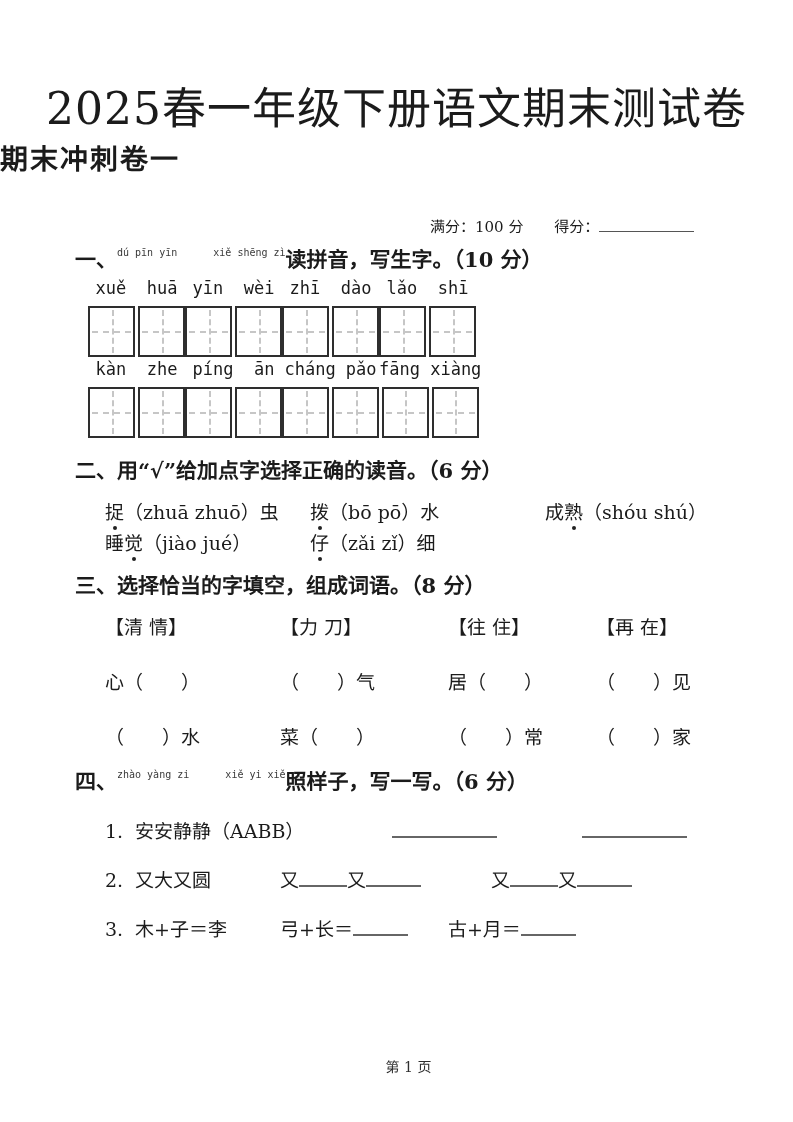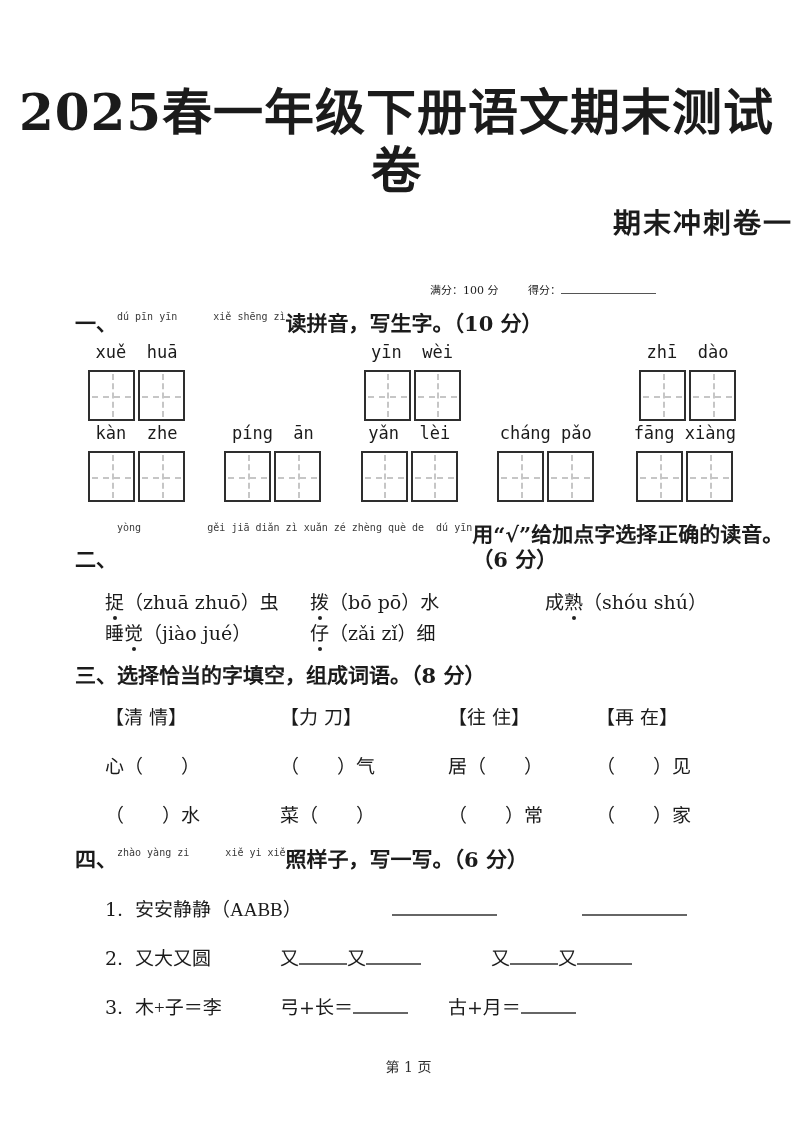--- a/index.html
+++ b/index.html
@@ -9,36 +9,36 @@
     margin:0 auto;
     background:#ffffff;
     font-family:"DejaVu Serif","Liberation Serif",serif;
     color:#1b1b1b;
     overflow:hidden;
     box-sizing:border-box;
   }
   .doc-title {
     padding-top:84px;
     text-align:center;
-    font-size:50px;
-    font-weight:700;
+    font-size:44px;
+    font-weight:400;
     letter-spacing:1px;
     line-height:1.15;
   }
   .doc-subtitle {
     margin-top:2px;
-    text-align:right;
+    text-align:left;
     font-size:28px;
     font-weight:800;
     letter-spacing:2px;
   }
   .score-line {
     margin-top:38px;
     padding-left:430px;
-    font-size:11px;
+    font-size:15px;
     height:22px;
   }
   .score-earned { margin-left:26px; }
   .score-blank {
     display:inline-block;
     width:95px; height:14px;
     border-bottom:1.5px solid #555;
     vertical-align:baseline;
   }
   
@@ -58,21 +58,21 @@
     font-weight:400;
     color:#3a3a3a;
     white-space:pre;
     line-height:1.15;
   }
   .mt10 { margin-top:10px; }
   .mt20 { margin-top:20px; }
   .mt18 { margin-top:18px; }
   
   .words-block { margin:6px 0 0 88px; width:648px; }
-  .word-row { display:flex; justify-content:space-between; margin-top:6px; }
+  .word-row { display:flex; margin-top:6px; }
   .word-row + .word-row { margin-top:2px; }
   .word-col { display:flex; flex-direction:column; align-items:center; gap:8px; }
   .py-word {
     font-family:"DejaVu Sans Mono",monospace;
     font-size:17px;
     white-space:pre;
   }
   .box-pair { display:flex; gap:3px; }
   .tzg {
     width:47px; height:51px;
@@ -106,32 +106,32 @@
     transform:translateX(-50%);
     width:4px; height:4px;
     border-radius:50%;
     background:#222;
   }
   
   .s3-grid {
     margin:14px 0 9px 105px;
     display:grid;
     grid-template-columns:175px 168px 148px auto;
-    row-gap:22px;
+    row-gap:28px;
     font-size:19px;
   }
   
   .s4-item {
     display:flex;
     align-items:baseline;
     margin:22px 0 0 105px;
     font-size:19px;
   }
   .s4-num { width:30px; }
-  .s4-example { display:inline-block;font-family:Liberation Serif, serif; }
+  .s4-example { display:inline-block; }
   .w220 { width:222px; }
   .w145 { width:145px; }
   .blank {
     display:inline-block;
     height:14px;
     border-bottom:2px solid #666;
   }
   .bw105 { width:105px; }
   .bw48 { width:48px; }
   .bw55 { width:55px; }
@@ -184,38 +184,38 @@
             <div class="tzg"></div>
           </div>
         </div>
         <div class="word-col">
           <div class="py-word">zhī  dào</div>
           <div class="box-pair">
             <div class="tzg"></div>
             <div class="tzg"></div>
           </div>
         </div>
+        <div class="word-col">
+          <div class="py-word">lǎo  shī</div>
+          <div class="box-pair">
+            <div class="tzg"></div>
+            <div class="tzg"></div>
+          </div>
+        </div>
       </div>
       <div class="word-row">
         <div class="word-col">
           <div class="py-word">kàn  zhe</div>
           <div class="box-pair">
             <div class="tzg"></div>
             <div class="tzg"></div>
           </div>
         </div>
         <div class="word-col">
           <div class="py-word">píng  ān</div>
-          <div class="box-pair">
-            <div class="tzg"></div>
-            <div class="tzg"></div>
-          </div>
-        </div>
-        <div class="word-col">
-          <div class="py-word">yǎn  lèi</div>
           <div class="box-pair">
             <div class="tzg"></div>
             <div class="tzg"></div>
           </div>
         </div>
         <div class="word-col">
           <div class="py-word">cháng pǎo</div>
           <div class="box-pair">
             <div class="tzg"></div>
             <div class="tzg"></div>
@@ -227,21 +227,20 @@
             <div class="tzg"></div>
             <div class="tzg"></div>
           </div>
         </div>
       </div>
     </div>
 
   <div class="sec-heading mt20">
     <span class="sec-num">二、</span>
     <span class="sec-body">
-      <span class="sec-pinyin">yòng           gěi jiā diǎn zì xuǎn zé zhèng què de  dú yīn</span>
       <span class="sec-title">用“√”给加点字选择正确的读音。（6 分）</span>
     </span>
   </div>
   <div class="s2-grid">
     <div class="q-item"><span></span><span class="dotchar">捉</span><span>（zhuā zhuō）虫</span></div>
     <div class="q-item"><span></span><span class="dotchar">拨</span><span>（bō pō）水</span></div>
     <div class="q-item"><span>成</span><span class="dotchar">熟</span><span>（shóu shú）</span></div>
     <div class="q-item"><span>睡</span><span class="dotchar">觉</span><span>（jiào jué）</span></div>
     <div class="q-item"><span></span><span class="dotchar">仔</span><span>（zǎi zǐ）细</span></div>
   </div>

